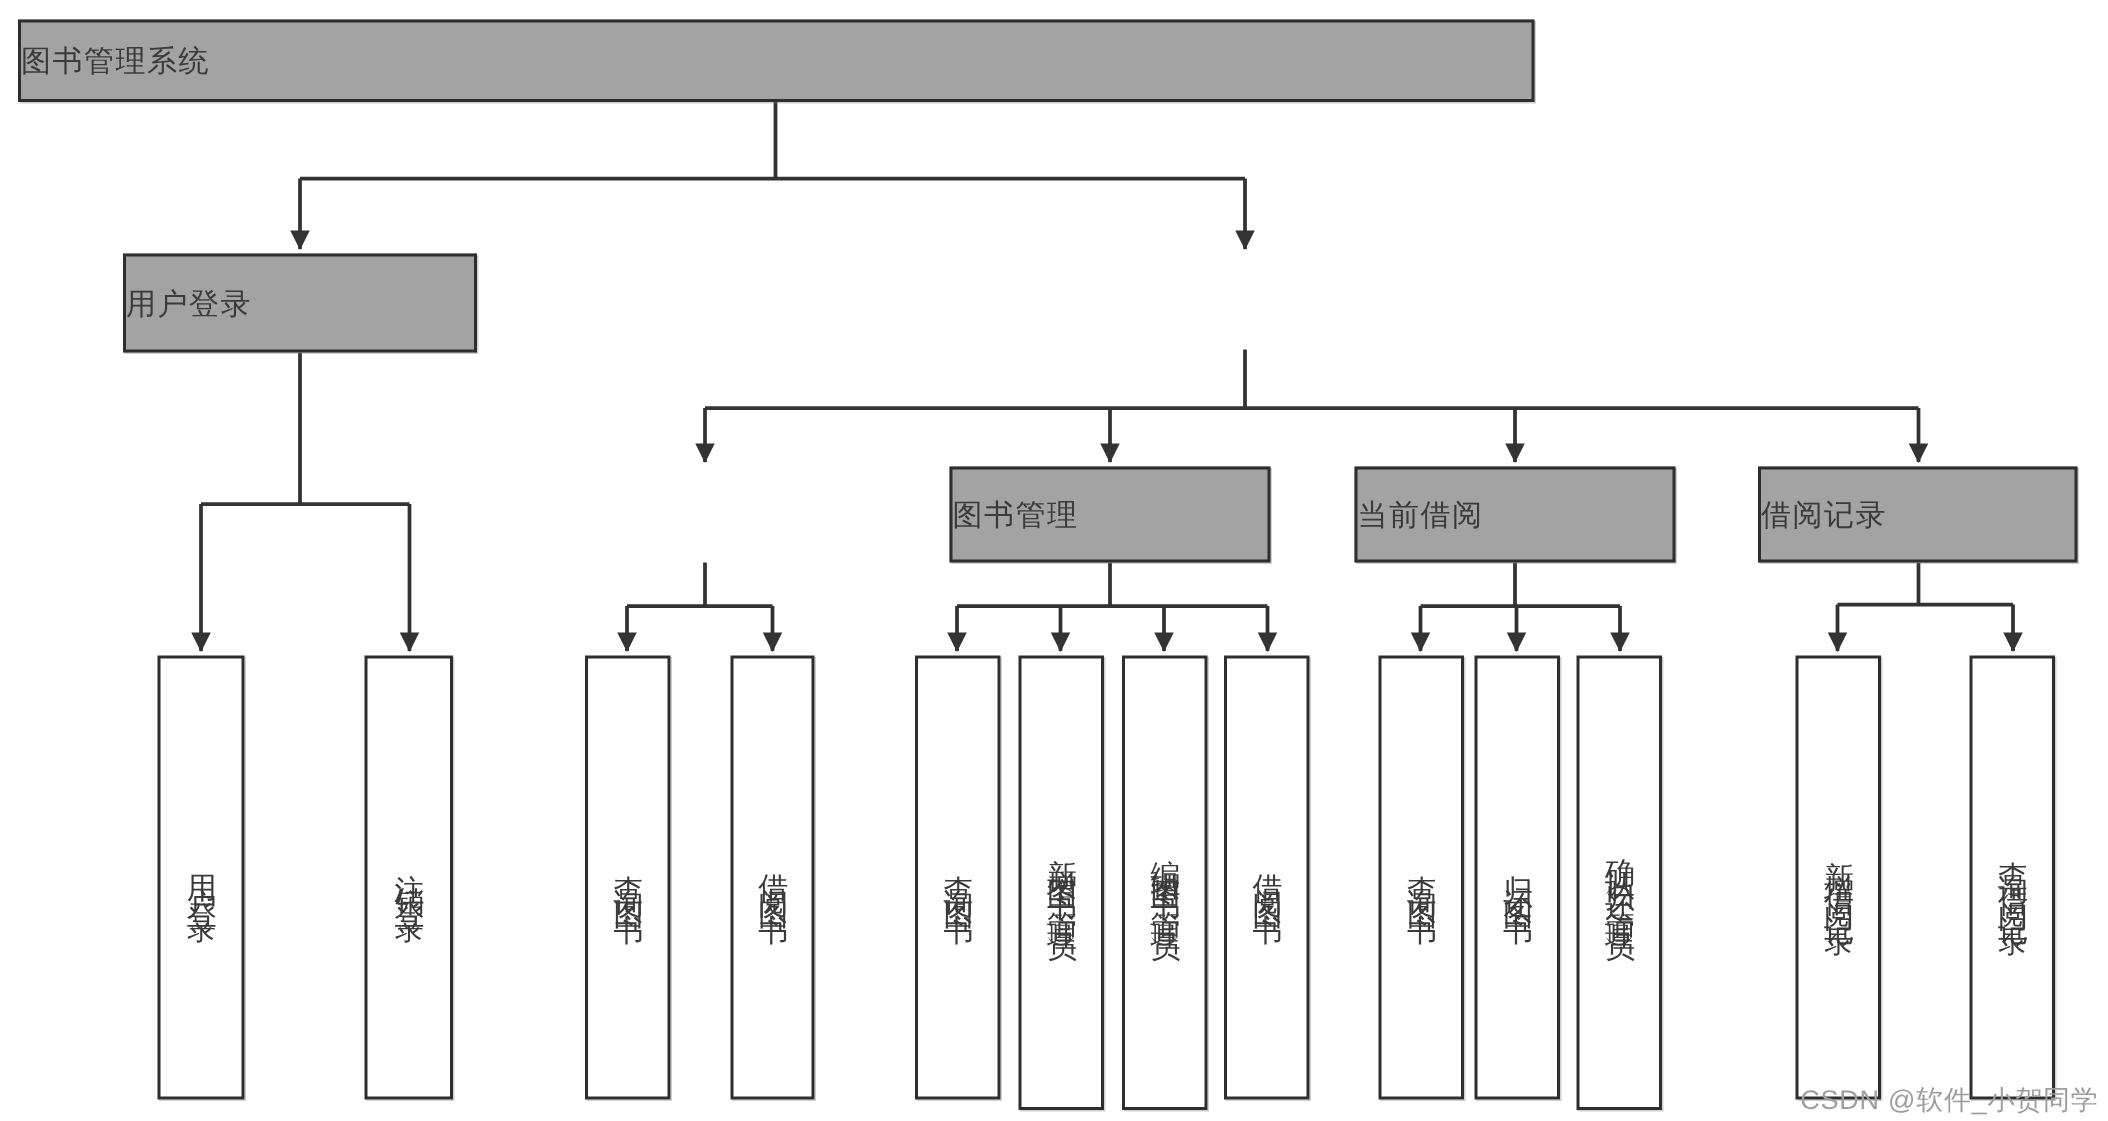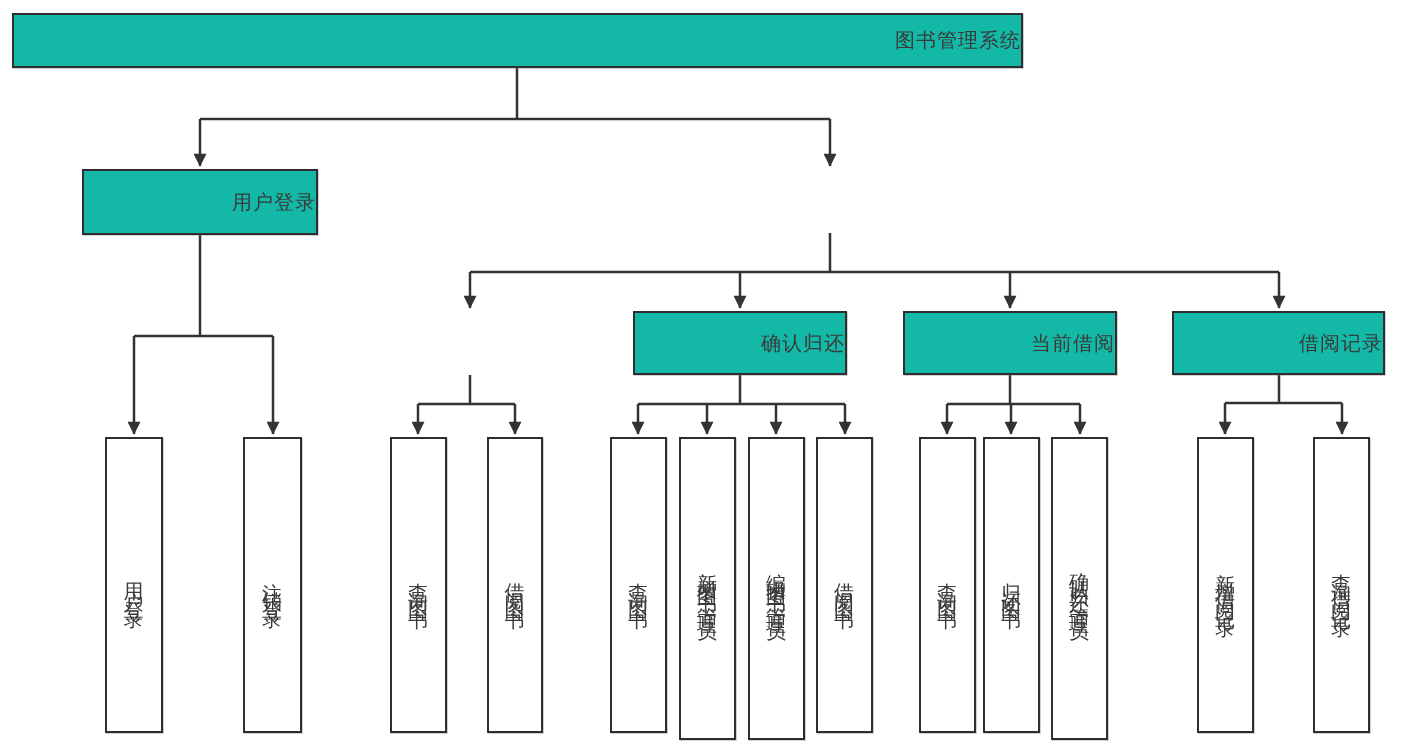--- a/index.html
+++ b/index.html
@@ -15,26 +15,26 @@
     left: 0; top: 0;
     width: 1405px; height: 747px;
   }
   #connectors {
     position: absolute;
     left: 0; top: 0;
     pointer-events: none;
   }
   .hnode {
     position: absolute;
-    background: #14b8a6;
+    background: #a3a3a3;
     border: 2px solid #2e2e2e;
     box-shadow: 1px 1px 0 rgba(120,120,120,0.35);
     display: flex;
     align-items: center;
-    justify-content: flex-end;
+    justify-content: flex-start;
     font-size: 20px;
     color: #3a3a3a;
     letter-spacing: 1px;
     z-index: 2;
   }
   .vnode {
     position: absolute;
     background: #ffffff;
     border: 2px solid #2e2e2e;
     box-shadow: 1px 1px 0 rgba(120,120,120,0.35);
@@ -114,21 +114,21 @@
 
   <div class="hnode" style="left:12px; top:13px; width:1011px; height:55px;">
     <span>图书管理系统</span>
   </div>
 
   <div class="hnode" style="left:82px; top:169px; width:236px; height:66px;">
     <span>用户登录</span>
   </div>
 
   <div class="hnode" style="left:633px; top:311px; width:214px; height:64px;">
-    <span>确认归还</span>
+    <span>图书管理</span>
   </div>
   <div class="hnode" style="left:1172px; top:311px; width:213px; height:64px;">
     <span>借阅记录</span>
   </div>
   <div class="hnode" style="left:903px; top:311px; width:214px; height:64px;">
     <span>当前借阅</span>
   </div>
 
   <div class="vnode" style="left:105px; top:437px; width:58px; height:296px;">
     <span>用户登录</span>
@@ -167,13 +167,14 @@
     <span>确认归还（管理员）</span>
   </div>
 
   <div class="vnode" style="left:1197px; top:437px; width:57px; height:296px;">
     <span>新增借阅记录</span>
   </div>
   <div class="vnode" style="left:1313px; top:437px; width:57px; height:296px;">
     <span>查询借阅记录</span>
   </div>
 
+  <div class="watermark">CSDN @软件_小贺同学</div>
 </div>
 
 </body></html>

